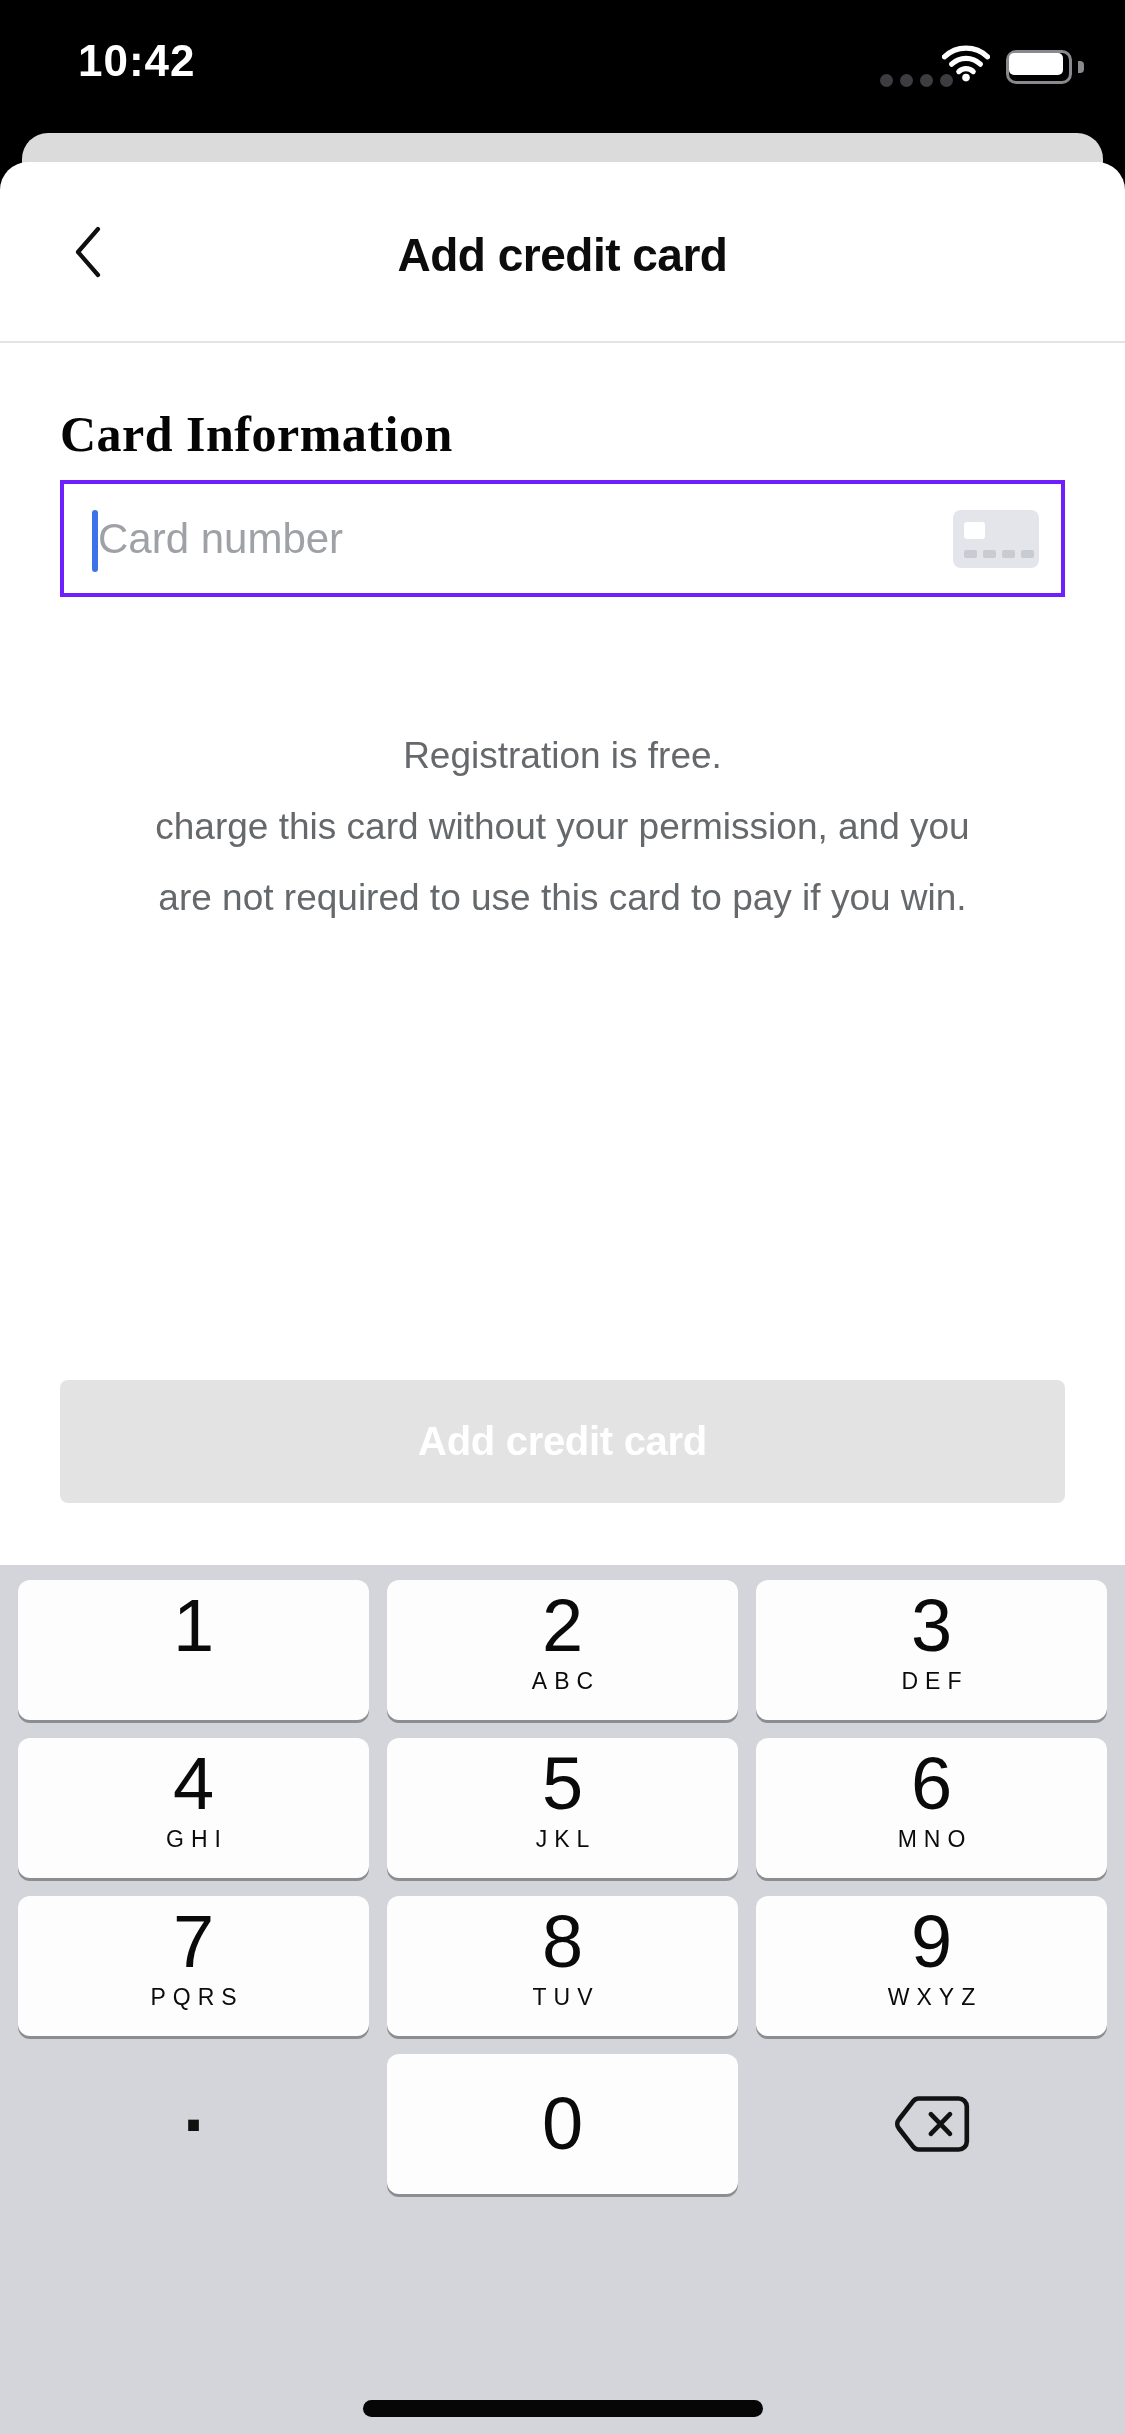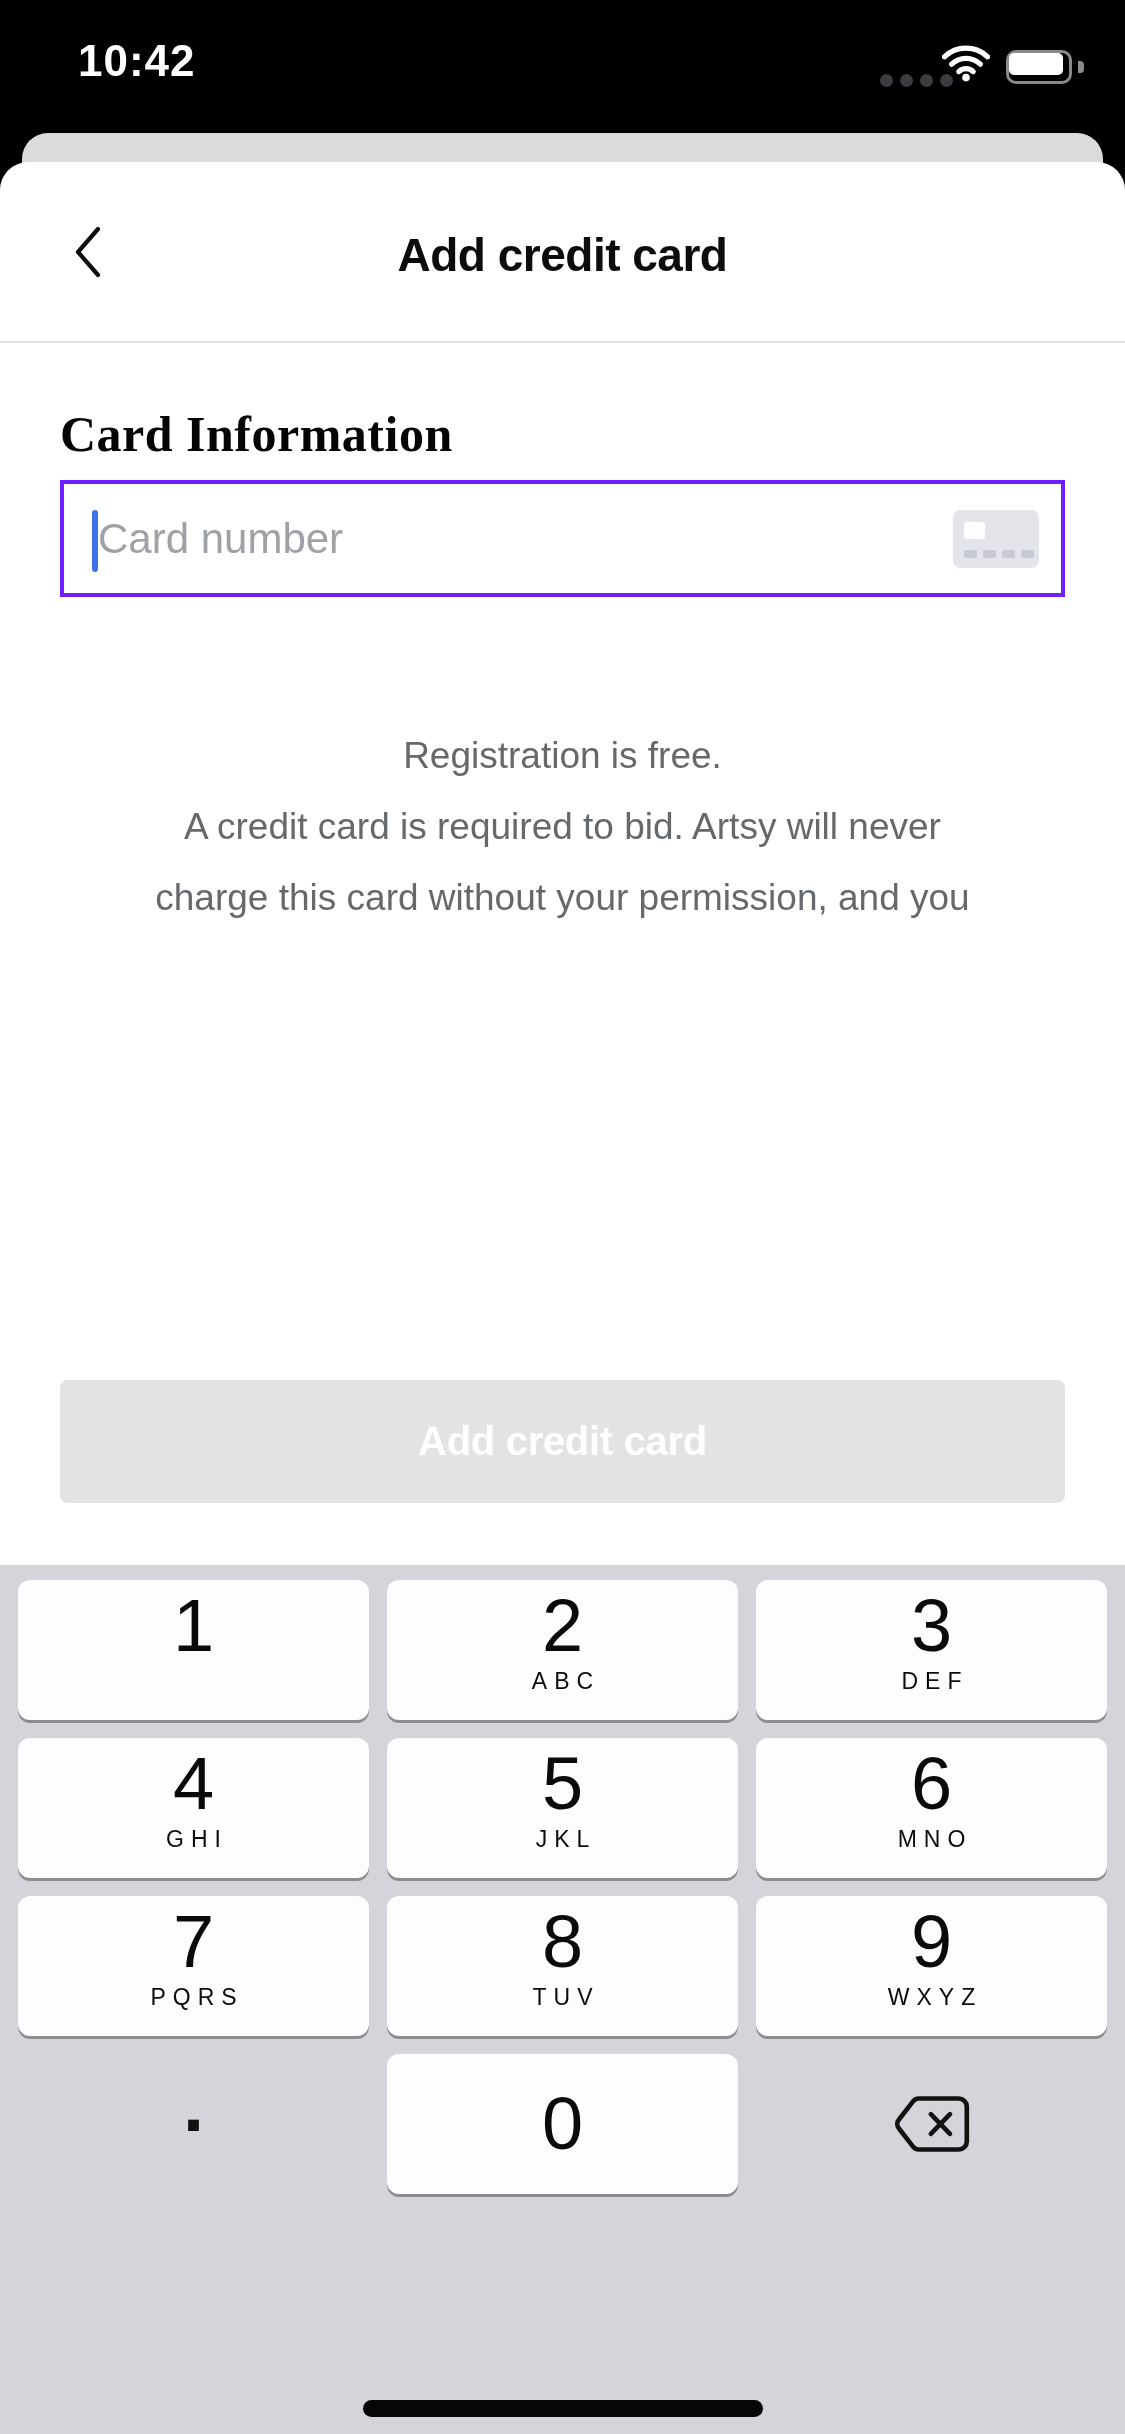--- a/index.html
+++ b/index.html
@@ -103,22 +103,22 @@
           <span></span>
             <span></span>
             <span></span>
             <span></span>
         </div>
       </div>
     </div>
 
     <div class="info-text">
       <div>Registration is free.</div>
-      <div>A credit card is required to bid. Artsy will never</div>
       <div>charge this card without your permission, and you</div>
+      <div>are not required to use this card to pay if you win.</div>
     </div>
 
     <button class="add-button" disabled="">
       <span>Add credit card</span>
     </button>
   </div>
 
   <div class="keyboard">
 
     <button class="key">

